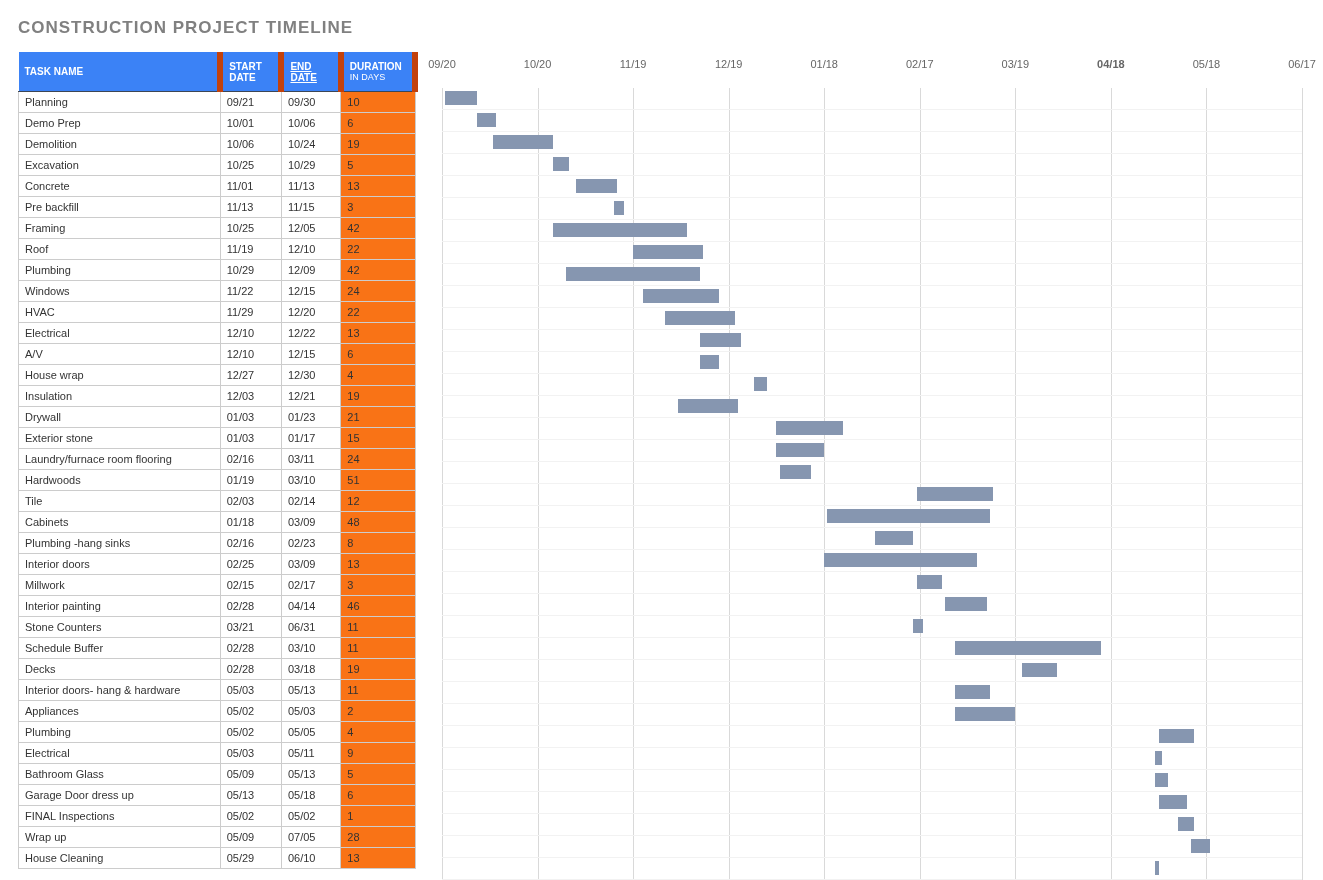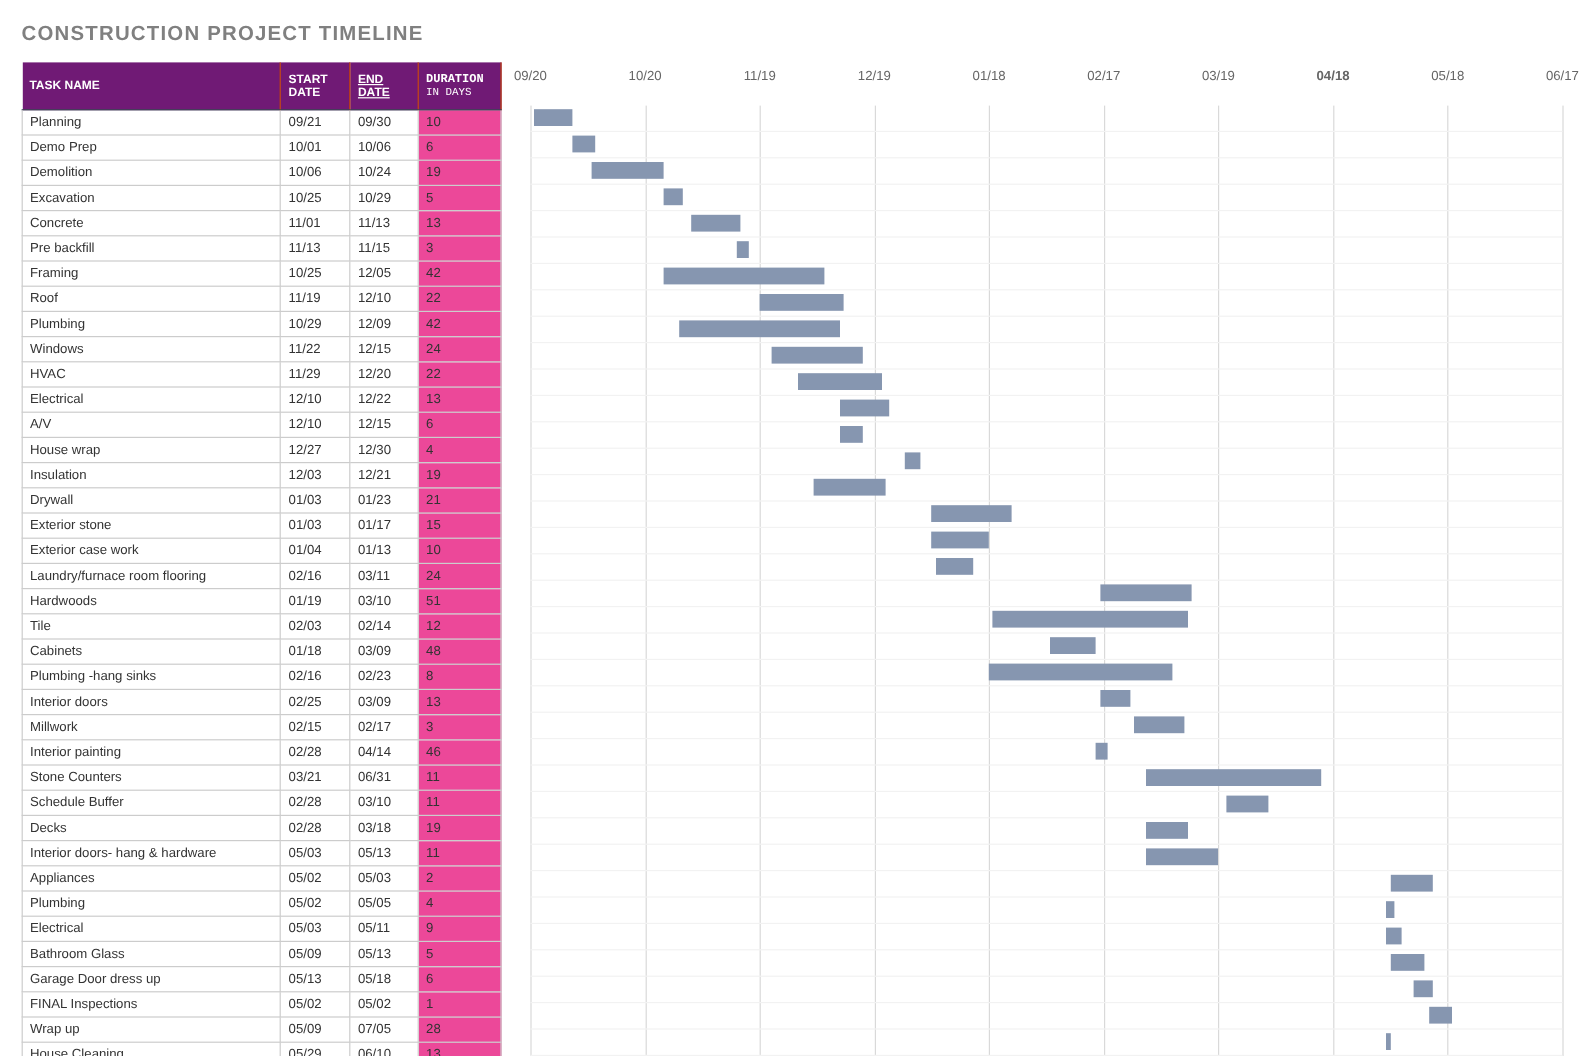--- a/index.html
+++ b/index.html
@@ -19,43 +19,43 @@
   }
   .wrap {
     display: flex;
     align-items: flex-start;
   }
   .table-side {
     border-collapse: collapse;
     width: 400px;
   }
   .table-side th {
-    background: #701a75;
+    background: #3b82f6;
     color: #fff;
     font-size: 10px;
     font-weight: 700;
     text-align: left;
     padding: 8px 6px;
-    border-right: 1px solid #c2410c;
+    border-right: 6px solid #c2410c;
     border-bottom: 1px solid #3c4655;
     text-transform: uppercase;
   }
   .table-side th .sub { font-weight: 400; font-size: 9px; display: block; }
   .table-side th.name-h { width: 235px; padding: 14px 6px; }
   .table-side th.d1 { width: 48px; }
   .table-side th.d2 { width: 48px; text-decoration: underline; }
-  .table-side th.dur { width: 58px; font-family: Liberation Mono, monospace; }
+  .table-side th.dur { width: 58px; }
   .table-side td {
     border: 1px solid #ccc;
     padding: 0 6px;
     height: 20px;
     font-size: 11px;
     background: #fff;
   }
-  .table-side td.dur-cell { background: #ec4899; }
+  .table-side td.dur-cell { background: #f97316; }
   .chart-side {
     flex: 1;
     margin-left: 24px;
     position: relative;
   }
   .axis {
     display: flex;
     position: relative;
     height: 36px;
     border-bottom: none;
@@ -203,26 +203,20 @@
           <td>Drywall</td>
           <td>01/03</td>
           <td>01/23</td>
           <td class="dur-cell">21</td>
         </tr>
         <tr>
           <td>Exterior stone</td>
           <td>01/03</td>
           <td>01/17</td>
           <td class="dur-cell">15</td>
-        </tr>
-        <tr>
-          <td>Exterior case work</td>
-          <td>01/04</td>
-          <td>01/13</td>
-          <td class="dur-cell">10</td>
         </tr>
         <tr>
           <td>Laundry/furnace room flooring</td>
           <td>02/16</td>
           <td>03/11</td>
           <td class="dur-cell">24</td>
         </tr>
         <tr>
           <td>Hardwoods</td>
           <td>01/19</td>

